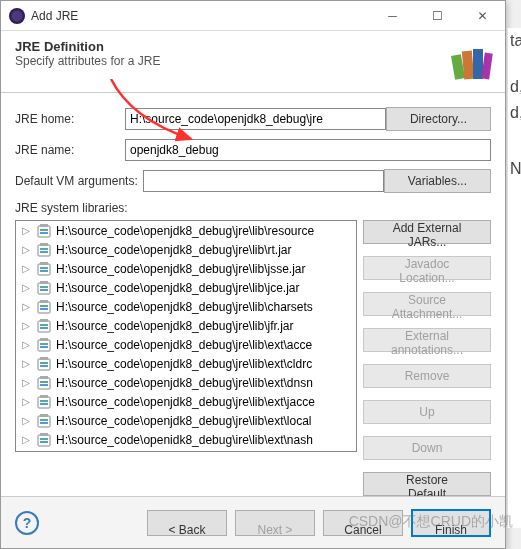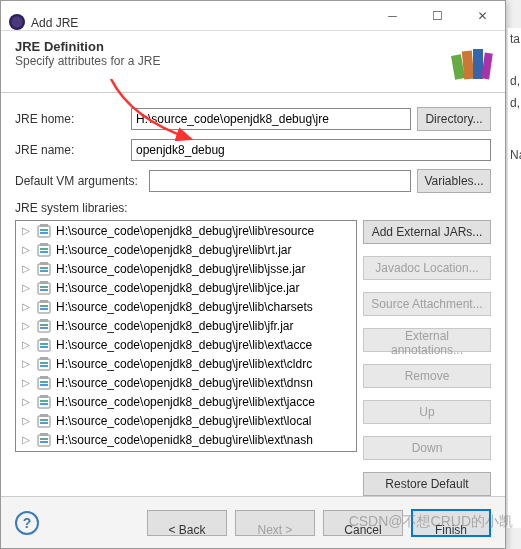--- a/index.html
+++ b/index.html
@@ -1,51 +1,51 @@
 <!DOCTYPE html>
 <html><head>
 <meta charset="utf-8">
 <style>
 *{box-sizing:border-box;margin:0;padding:0;font-family:"Segoe UI",Tahoma,sans-serif;font-size:12px}
 body{background:#f0f0f0;width:521px;height:549px;overflow:hidden;position:relative}
 .win{position:absolute;left:0;top:0;width:506px;height:549px;background:#fff;border:1px solid #999;box-shadow:2px 2px 6px rgba(0,0,0,.2)}
-.titlebar{height:30px;display:flex;align-items:flex-end;padding:0 0 0 8px;background:#fff;border-bottom:1px solid #ddd}
+.titlebar{height:30px;display:flex;align-items:center;padding:0 0 0 8px;background:#fff;border-bottom:1px solid #ddd}
 .titlebar .ico{width:16px;height:16px;margin-right:6px;background:radial-gradient(circle,#4a3a7a 40%,#2a1a5a 60%);border-radius:50%}
 .titlebar .ttl{flex:1;color:#333}
 .winbtn{width:45px;height:29px;display:flex;align-items:center;justify-content:center;color:#555}
 .header{position:relative;height:62px;background:#fff;border-bottom:1px solid #ccc;padding:8px 14px}
 .hdr-title{font-weight:bold;color:#333;font-size:13px}
 .annot{position:absolute;left:140px;top:4px;color:#ff3030;font-size:16px;font-family:"Microsoft YaHei",sans-serif}
 .hdr-sub{color:#555;}
 .books{position:absolute;right:10px;top:6px;width:48px;height:48px}
 .arrow{position:absolute;left:100px;top:48px;pointer-events:none}
 .form{padding:14px}
-.row{display:flex;align-items:center;margin-bottom:8px;gap:6px}
+.row{display:flex;align-items:center;margin-bottom:8px;}
 .lbl{width:110px;color:#333}
 .lbl2{width:128px;color:#333}
 input.txt{flex:1;height:22px;border:1px solid #888;padding:0 4px;background:#fff}
-.btn{height:24px;min-width:74px;padding:0 6px;background:#e1e1e1;border:1px solid #adadad;color:#333;cursor:pointer}
+.btn{height:24px;min-width:74px;padding:0 23px;background:#e1e1e1;border:1px solid #adadad;color:#333;cursor:pointer}
 .btn:disabled{color:#a0a0a0;background:#e8e8e8;border-color:#c8c8c8}
 .section-lbl{margin:4px 0 5px 0;color:#333}
 .libs-wrap{display:flex;gap:6px}
 .tree{flex:1;height:232px;border:1px solid #888;background:#fff;overflow:auto}
 .tree-row{display:flex;align-items:center;height:19px;padding-left:4px;white-space:nowrap}
 .tw{width:12px;color:#888;text-align:center;font-size:10px}
 .jar-ico{width:16px;height:16px;margin:0 4px;display:inline-flex;align-items:center;justify-content:center}
 .side{display:flex;flex-direction:column;gap:12px;width:128px}
 .side .btn{width:128px;height:24px}
 .footer{position:absolute;bottom:0;left:0;right:0;height:52px;border-top:1px solid #ccc;background:#f4f4f4;display:flex;align-items:center;padding:0 14px;gap:8px}
 .help{width:24px;height:24px;border:2px solid #3a7abd;border-radius:50%;color:#3a7abd;display:flex;align-items:center;justify-content:center;font-weight:bold;font-size:14px}
 .spacer{flex:1}
 .fbtn{height:26px;min-width:80px;padding:12px 14px;background:#e1e1e1;border:1px solid #adadad;color:#333}
 .fbtn:disabled{color:#a0a0a0}
 .fbtn.primary{border:2px solid #0078d7;background:#e1e1e1}
 .watermark{position:absolute;right:8px;bottom:18px;color:rgba(120,120,120,.55);font-size:14px;font-family:"Microsoft YaHei",sans-serif;pointer-events:none}
 .rside{position:absolute;right:0;top:28px;width:14px;height:500px;background:#fff;border-left:1px solid #ddd}
-.rside div{font-size:12px;color:#444;padding:4px 2px}
+.rside div{font-size:16px;color:#444;padding:4px 2px}
 </style>
 </head>
 <body>
 
 <div class="win">
   <div class="titlebar">
     <div class="ico"></div>
     <div class="ttl">Add JRE</div>
     <div class="winbtn">─</div>
     <div class="winbtn">☐</div>

